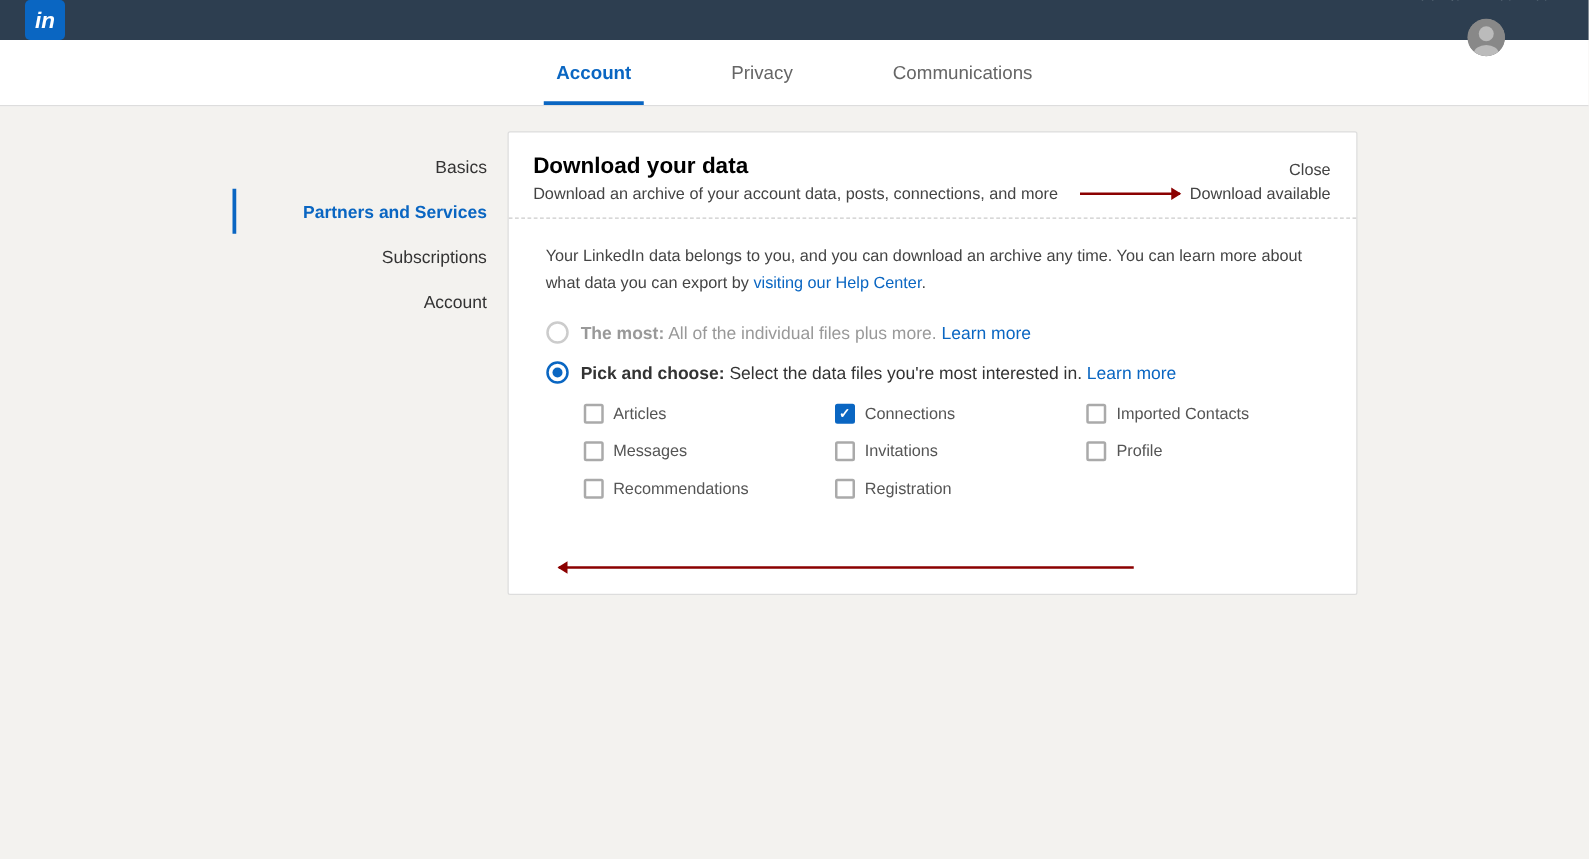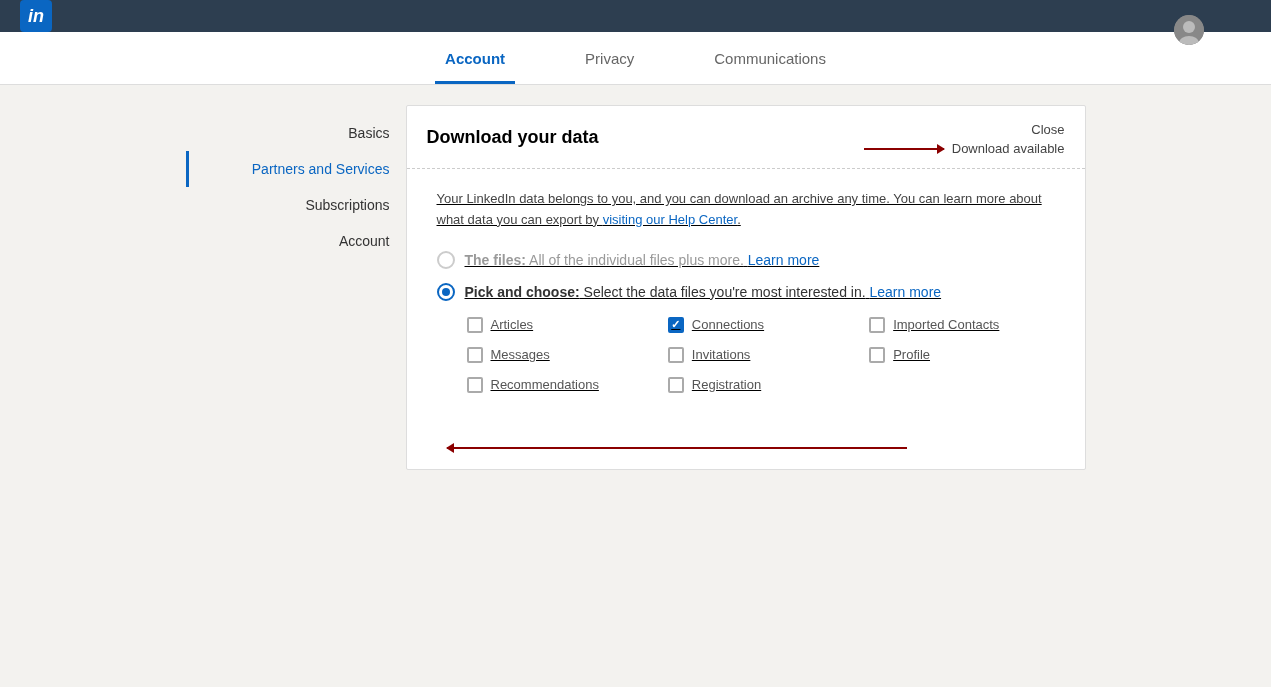--- a/index.html
+++ b/index.html
@@ -74,38 +74,38 @@
       padding: 10px 16px;
       font-size: 14px;
       color: #333;
       cursor: pointer;
       border-left: 3px solid transparent;
       text-align: right;
     }
     .sidebar-item.active {
       color: #0a66c2;
       border-left-color: #0a66c2;
-      font-weight: 400;
+      font-weight: 700;
     }
 
     
     .main-content {
       flex: 1;
       background: white;
       border: 1px solid #ddd;
       border-radius: 2px;
     }
 
     
     .section-header {
       padding: 16px 20px 12px;
       border-bottom: 1px dashed #ccc;
       display: flex;
       justify-content: space-between;
-      align-items: center;
+      align-items: flex-end;
     }
     .section-title {
       font-size: 18px;
       font-weight: 600;
       color: #000;
       margin-bottom: 4px;
     }
     .section-subtitle {
       font-size: 13px;
       color: #444;
@@ -143,21 +143,20 @@
       border-bottom: 5px solid transparent;
     }
     .download-available-text {
       font-size: 13px;
       color: #444;
     }
 
     
     .section-body {
       padding: 20px 30px;
-      text-decoration: underline;
     }
     .intro-text {
       font-size: 13px;
       color: #444;
       line-height: 1.6;
       margin-bottom: 20px;
     }
     .intro-text a, .link {
       color: #0a66c2;
       text-decoration: none;
@@ -297,40 +296,41 @@
     <div class="sidebar-item active">Partners and Services</div>
     <div class="sidebar-item">Subscriptions</div>
     <div class="sidebar-item">Account</div>
   </aside>
 
   <main class="main-content">
 
     <div class="section-header">
       <div>
         <div class="section-title">Download your data</div>
+        <div class="section-subtitle">Download an archive of your account data, posts, connections, and more</div>
       </div>
       <div class="section-header-right">
         <span class="close-btn">Close</span>
         <div class="download-available-row">
           <div class="arrow-right"></div>
           <span class="download-available-text">Download available</span>
         </div>
       </div>
     </div>
 
     <div class="section-body">
 
       <p class="intro-text">
         <span>Your LinkedIn data belongs to you, and you can download an archive any time. You can learn more about what data you can export by </span><a class="link">visiting our Help Center</a><span>.</span>
       </p>
 
       <div class="radio-option">
         <div class="radio-circle"></div>
         <span>
-          <strong>The files:</strong><span> All of the individual files plus more.</span> <a class="link">Learn more</a>
+          <strong>The most:</strong><span> All of the individual files plus more.</span> <a class="link">Learn more</a>
         </span>
       </div>
 
       <div class="radio-option active">
         <div class="radio-circle selected"></div>
         <span>
           <strong>Pick and choose:</strong><span> Select the data files you're most interested in.</span> <a class="link">Learn more</a>
         </span>
       </div>
 

